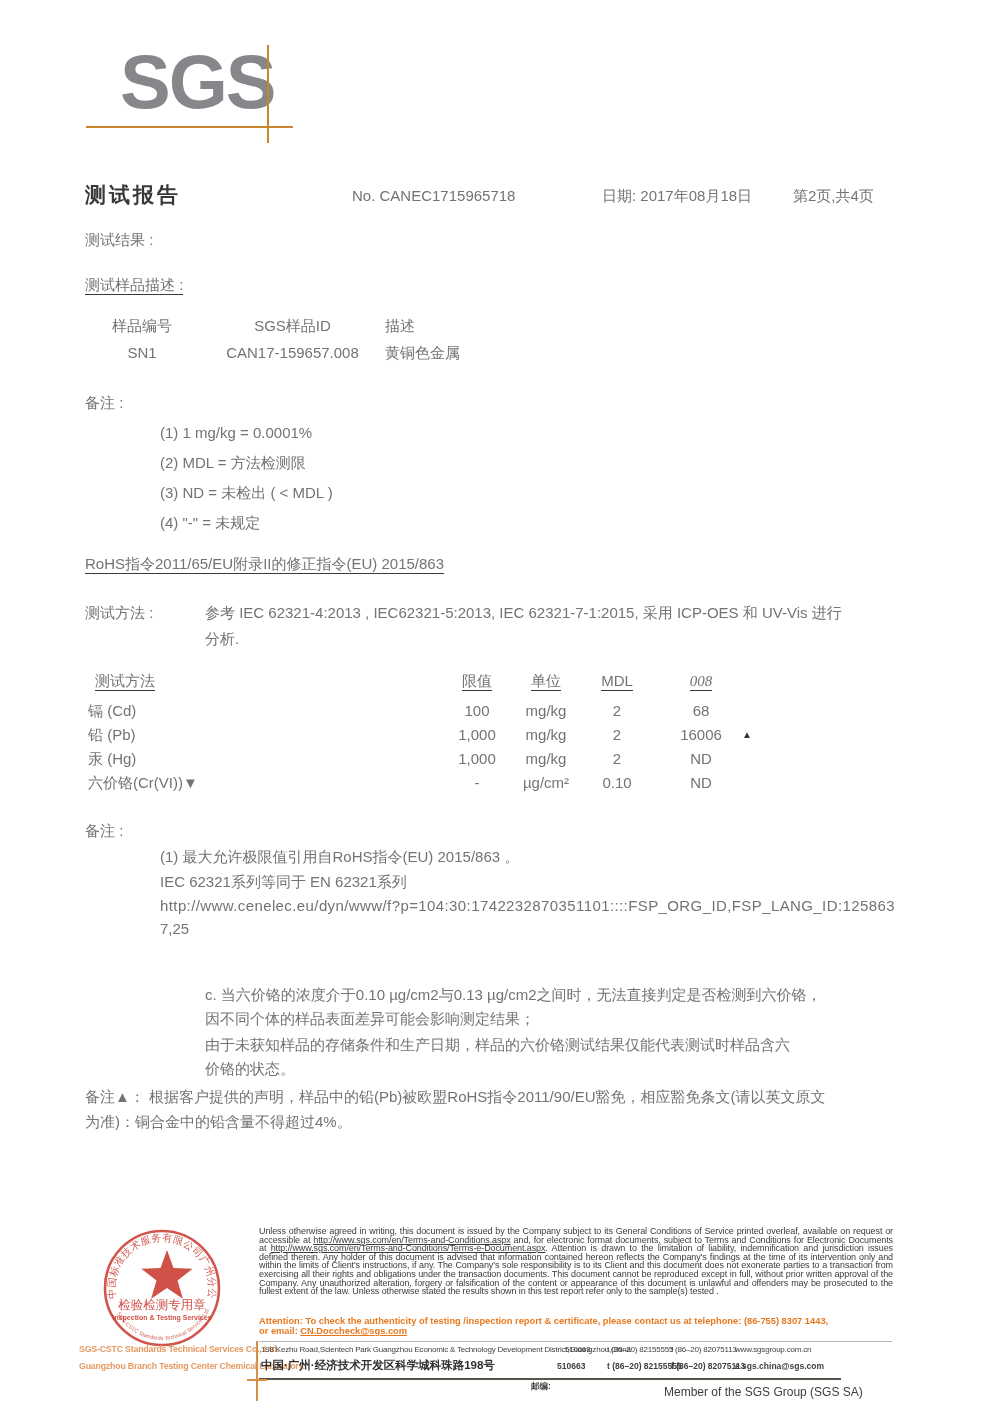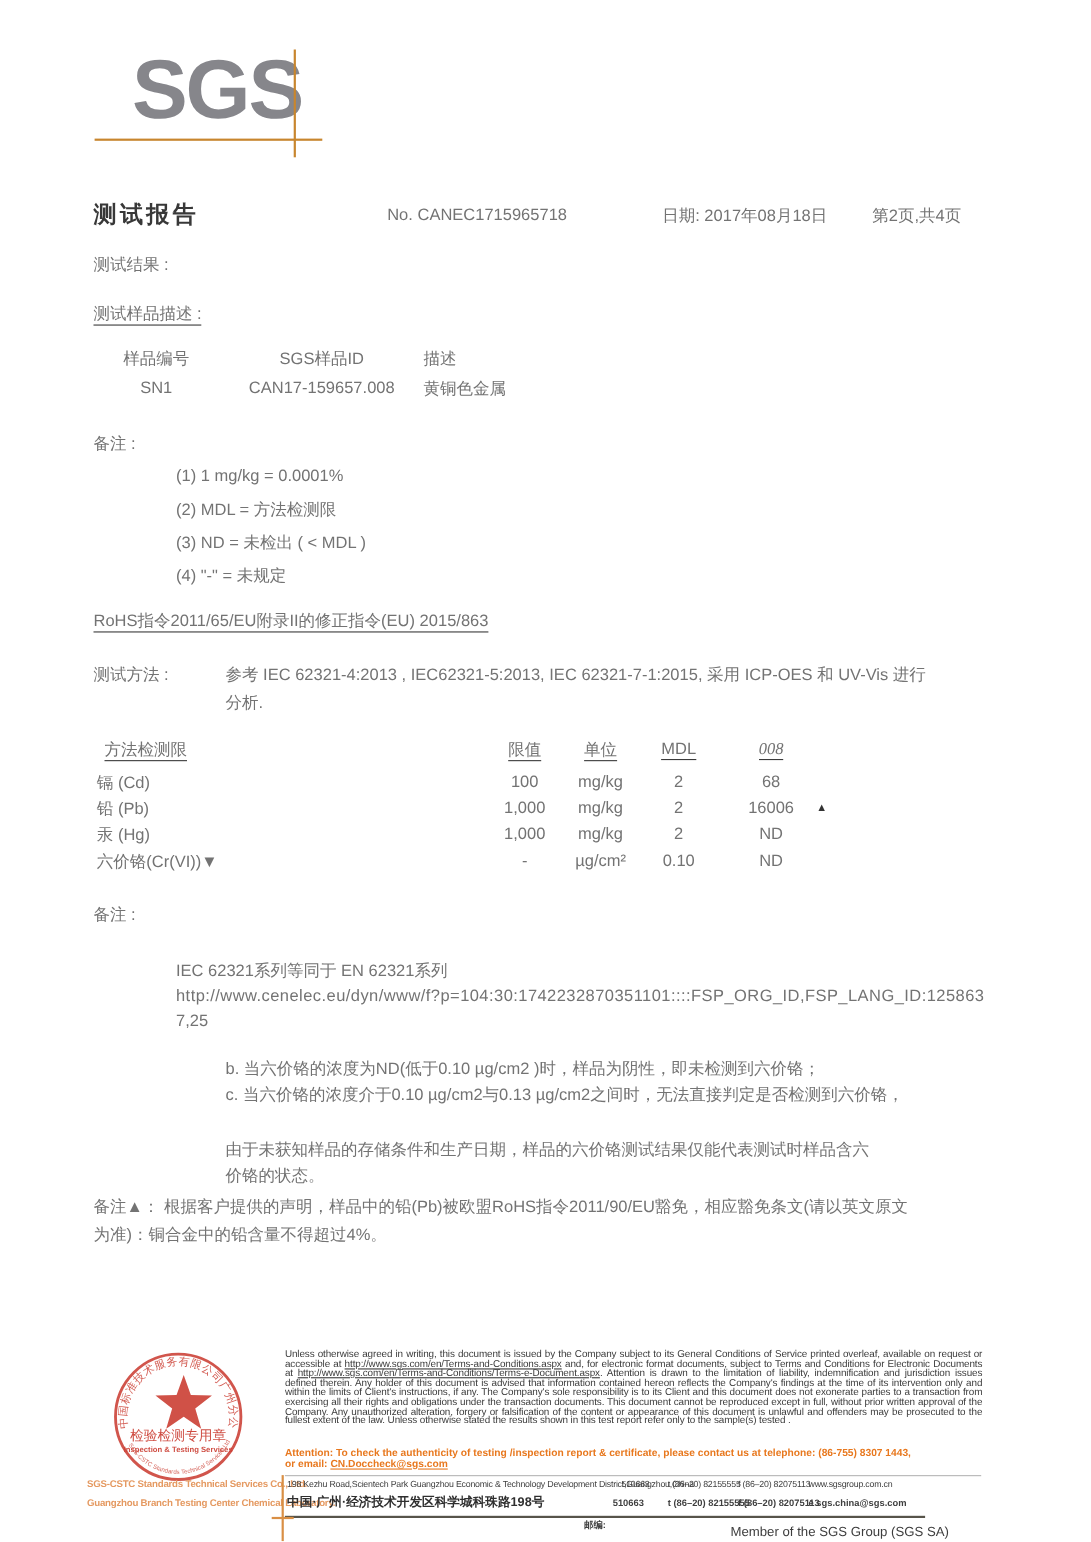--- a/index.html
+++ b/index.html
@@ -64,21 +64,21 @@
   <div class="abs t15" style="left:160px; top:454px;">(2) MDL = 方法检测限</div>
   <div class="abs t15" style="left:160px; top:484px;">(3) ND = 未检出 ( &lt; MDL )</div>
   <div class="abs t15" style="left:160px; top:514px;">(4) "-" = 未规定</div>
 
   <div class="abs t15" style="left:85px; top:555px;"><span class="u">RoHS指令2011/65/EU附录II的修正指令(EU) 2015/863</span></div>
 
   <div class="abs t15" style="left:85px; top:604px;">测试方法 :</div>
   <div class="abs t15" style="left:205px; top:604px;">参考 IEC 62321-4:2013 , IEC62321-5:2013,  IEC 62321-7-1:2015, 采用 ICP-OES  和 UV-Vis 进行</div>
   <div class="abs t15" style="left:205px; top:630px;">分析.</div>
 
-  <div class="abs t15" style="left:95px; top:672px;"><span class="u">方法检测限</span></div>
+  <div class="abs t15" style="left:95px; top:672px;"><span class="u">测试方法</span></div>
   <div class="abs t15 cell-c" style="left:432px; top:672px; width:90px;"><span class="u">限值</span></div>
   <div class="abs t15 cell-c" style="left:506px; top:672px; width:80px;"><span class="u">单位</span></div>
   <div class="abs t15 cell-c" style="left:582px; top:672px; width:70px;"><span class="u">MDL</span></div>
   <div class="abs t15 cell-c" style="left:651px; top:672px; width:100px;"><span class="u italic">008</span></div>
 
   <div class="abs t15" style="left:88px; top:702px;">镉 (Cd)</div>
   <div class="abs t15 cell-c" style="left:432px; top:702px; width:90px;">100</div>
   <div class="abs t15 cell-c" style="left:506px; top:702px; width:80px;">mg/kg</div>
   <div class="abs t15 cell-c" style="left:582px; top:702px; width:70px;">2</div>
   <div class="abs t15 cell-c" style="left:651px; top:702px; width:100px;">68</div>
@@ -96,25 +96,26 @@
   <div class="abs t15 cell-c" style="left:582px; top:750px; width:70px;">2</div>
   <div class="abs t15 cell-c" style="left:651px; top:750px; width:100px;">ND</div>
 
   <div class="abs t15" style="left:88px; top:774px;">六价铬(Cr(VI))▼</div>
   <div class="abs t15 cell-c" style="left:432px; top:774px; width:90px;">-</div>
   <div class="abs t15 cell-c" style="left:506px; top:774px; width:80px;">µg/cm²</div>
   <div class="abs t15 cell-c" style="left:582px; top:774px; width:70px;">0.10</div>
   <div class="abs t15 cell-c" style="left:651px; top:774px; width:100px;">ND</div>
 
   <div class="abs t15" style="left:85px; top:822px;">备注 :</div>
+  <div class="abs t15" style="left:160px; top:848px;">(1) 最大允许极限值引用自RoHS指令(EU) 2015/863 。</div>
   <div class="abs t15" style="left:160px; top:873px;">IEC 62321系列等同于 EN 62321系列</div>
   <div class="abs t15" style="left:160px; top:897px; letter-spacing:0.4px;">http://www.cenelec.eu/dyn/www/f?p=104:30:1742232870351101::::FSP_ORG_ID,FSP_LANG_ID:125863</div>
   <div class="abs t15" style="left:160px; top:920px;">7,25</div>
-  <div class="abs t15" style="left:205px; top:962px;">b. 当六价铬的浓度为ND(低于0.10 µg/cm2 )时，样品为阴性，即未检测到六价铬；</div>
   <div class="abs t15" style="left:205px; top:986px;">c. 当六价铬的浓度介于0.10 µg/cm2与0.13 µg/cm2之间时，无法直接判定是否检测到六价铬，</div>
+  <div class="abs t15" style="left:205px; top:1010px;">因不同个体的样品表面差异可能会影响测定结果；</div>
   <div class="abs t15" style="left:205px; top:1036px;">由于未获知样品的存储条件和生产日期，样品的六价铬测试结果仅能代表测试时样品含六</div>
   <div class="abs t15" style="left:205px; top:1060px;">价铬的状态。</div>
 
   <div class="abs t15" style="left:85px; top:1088px;">备注▲： 根据客户提供的声明，样品中的铅(Pb)被欧盟RoHS指令2011/90/EU豁免，相应豁免条文(请以英文原文</div>
   <div class="abs t15" style="left:85px; top:1113px;">为准)：铜合金中的铅含量不得超过4%。</div>
 
   <svg class="abs" style="left:78px; top:1222px;" width="180" height="175" viewBox="0 0 180 175">
     <defs>
       <path id="arcTop" d="M 38.6,78.2 A 47,47 0 1 1 129.4,78.2" fill="none"></path>
       <path id="arcBot" d="M 36.9,88 A 52,52 0 0 0 131.1,88" fill="none"></path>

